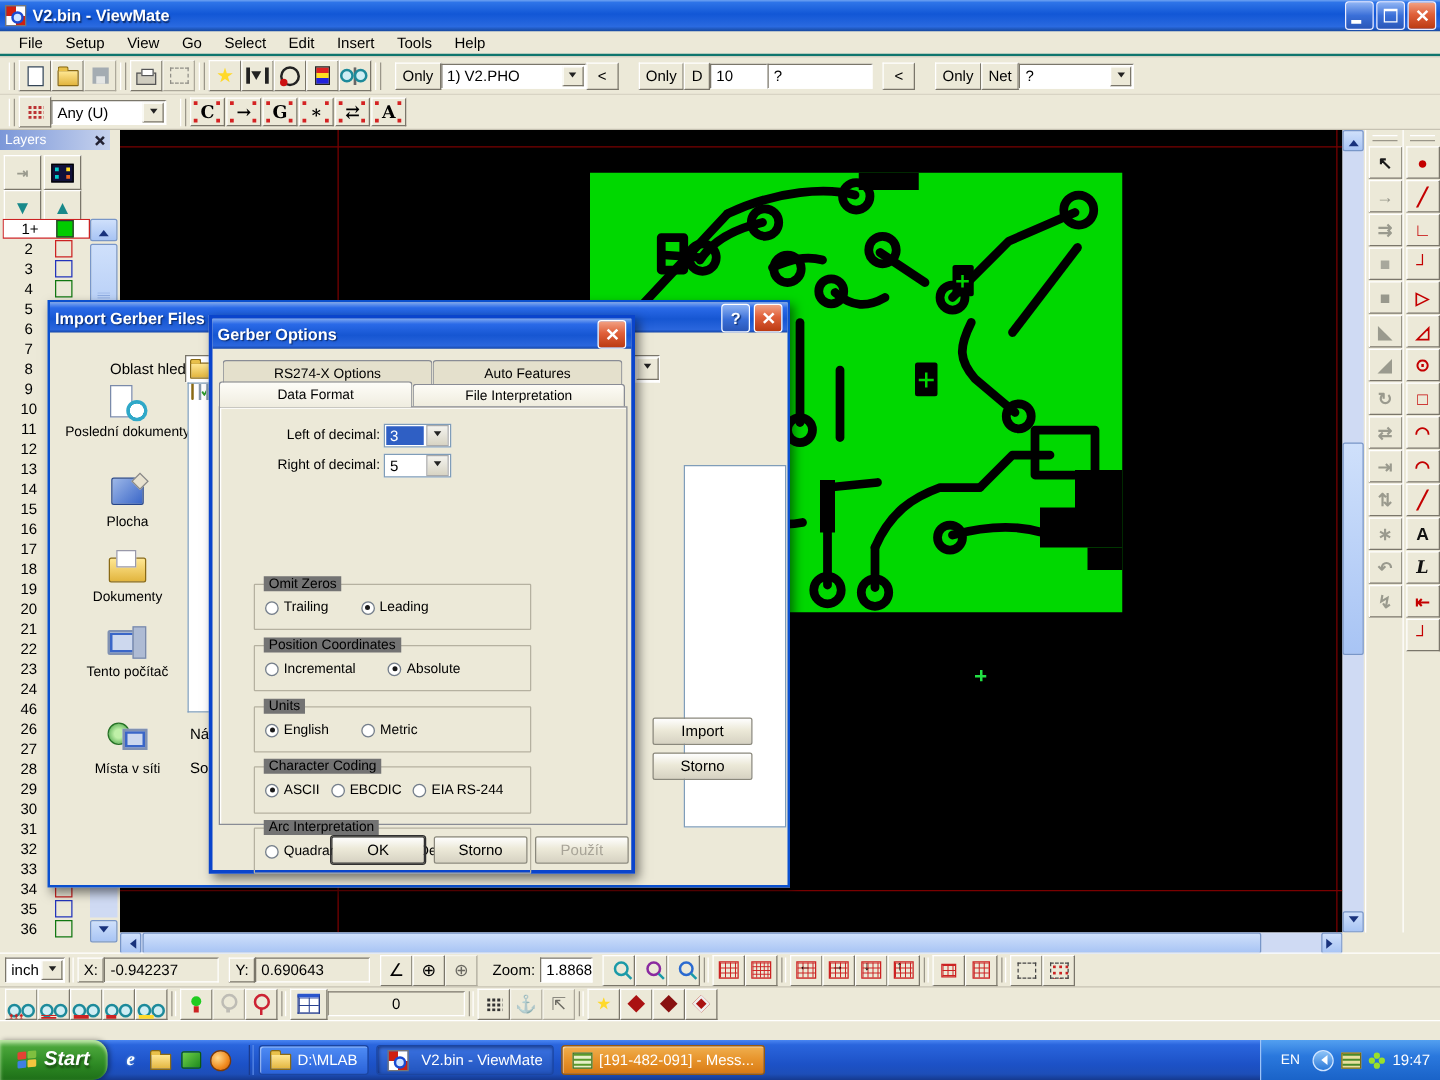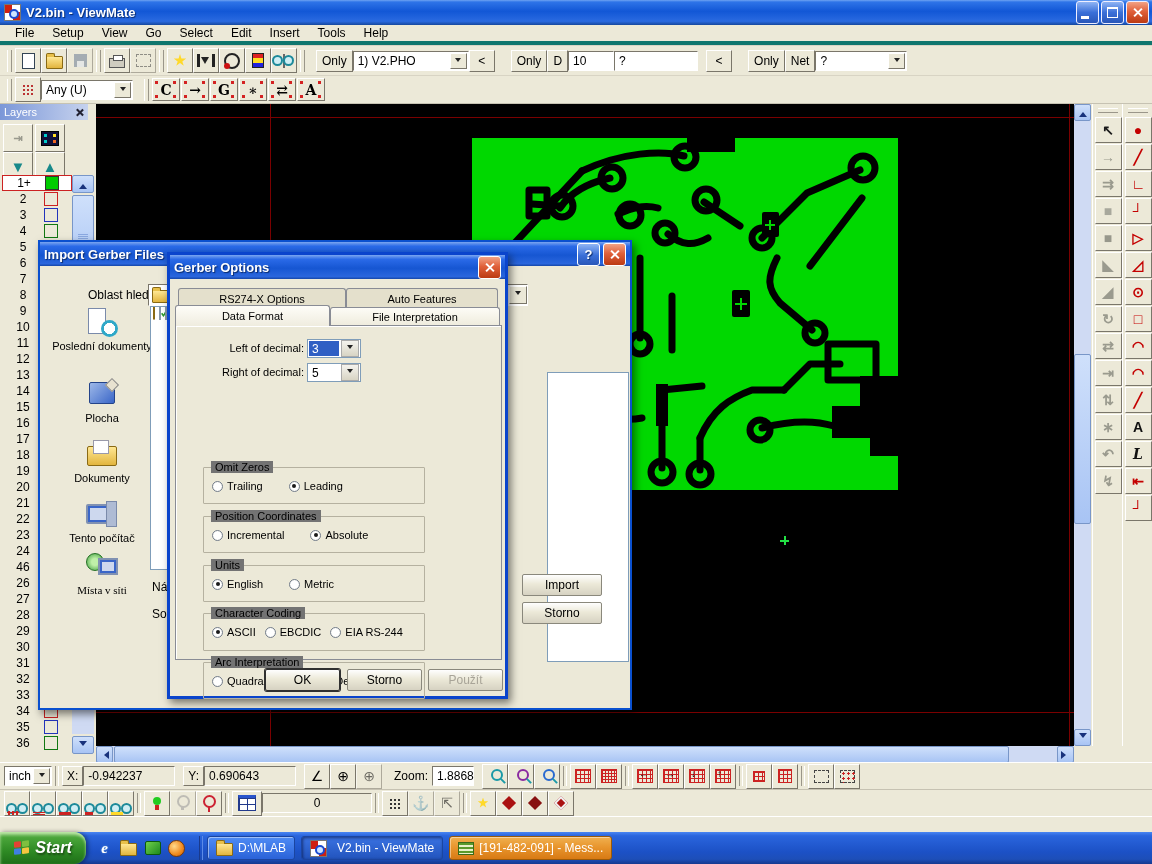--- a/index.html
+++ b/index.html
@@ -28,21 +28,21 @@
   .wbtns{display:flex;gap:2px;margin-right:3px}
   .wbtn{width:21px;height:21px;border-radius:3px;border:1px solid #eef;display:flex;align-items:center;justify-content:center;position:relative;
     background:linear-gradient(180deg,#8fb4f4,#3a6fd8 50%,#2a57b8)}
   .wbtn.close{background:linear-gradient(180deg,#f2a284,#e0603a 45%,#bb3a12)}
   .g-min{position:absolute;left:4px;bottom:4px;width:8px;height:3px;background:#fff}
   .g-max{width:9px;height:8px;border:1px solid #fff;border-top:2px solid #fff}
   .g-x{width:11px;height:11px;position:relative}
   .g-x::before,.g-x::after{content:"";position:absolute;left:5px;top:0;width:2px;height:11px;background:#fff}
   .g-x::before{transform:rotate(45deg)}.g-x::after{transform:rotate(-45deg)}
   
-  #menubar{left:0;top:25px;width:1152px;height:20px;display:flex;align-items:center;padding-left:6px;box-sizing:border-box;border-bottom:4px solid #0f766e}
+  #menubar{left:0;top:25px;width:1152px;height:20px;display:flex;align-items:center;padding-left:6px;box-sizing:border-box;border-bottom:2px solid #0f766e}
   .mi{padding:2px 9px;font-size:12px}
   #tb1{left:0;top:45px;width:1152px;height:31px;display:flex;align-items:center;padding-left:4px;box-sizing:border-box;border-top:1px solid #d8d4c4;border-bottom:1px solid #d8d4c4}
   #tb2{left:0;top:76px;width:1152px;height:28px;display:flex;align-items:center;padding-left:4px;box-sizing:border-box;border-bottom:1px solid #c6c2b2}
   .only-btn{height:20px;padding:0 5px;display:inline-flex;align-items:center;font-size:12px;flex:none}
   .combo{height:20px;display:inline-flex;align-items:center;padding:0 18px 0 4px;position:relative;font-size:12px;flex:none;box-sizing:border-box}
   .combo .ca{position:absolute;right:1px;top:1px;bottom:1px;width:15px;background:#ECE9D8;border:1px solid;border-color:#fff #7A766A #7A766A #fff;display:flex;align-items:flex-start;justify-content:center}
   .field{height:20px;display:inline-flex;align-items:center;padding:0 4px;font-size:12px;flex:none;box-sizing:border-box}
   .spacer8{width:8px;flex:none}.spacer16{width:16px;flex:none}
   
   .ic-new{width:11px;height:14px;background:#fff;border:1px solid #345}
@@ -835,21 +835,21 @@
       <span style="flex:1"></span>
       <span class="ca" style="position:relative;width:16px;height:16px;background:#ECE9D8;border:1px solid;border-color:#fff #7A766A #7A766A #fff;display:flex;justify-content:center">
           <i class="tri-d"></i>
         </span>
     </div>
     <div id="places">
         <div class="place" style="top: 64px;"><span class="pic pi-recent"></span><span class="plab">Poslední dokumenty</span></div>
         <div class="place" style="top: 136px;"><span class="pic pi-desktop"></span><span class="plab">Plocha</span></div>
         <div class="place" style="top: 196px;"><span class="pic pi-docs"></span><span class="plab">Dokumenty</span></div>
         <div class="place" style="top: 256px;"><span class="pic pi-computer"></span><span class="plab">Tento počítač</span></div>
-        <div class="place" style="top: 308px; font-family: Liberation Serif, serif;"><span class="pic pi-network"></span><span class="plab">Místa v síti</span></div>
+        <div class="place" style="top: 333px;"><span class="pic pi-network"></span><span class="plab">Místa v síti</span></div>
       </div>
     <div id="filestrip"><i class="ic-folder fsitem"></i><i class="ic-gerbdoc fsitem"></i><i class="ic-gerbdoc fsitem"></i><i class="ic-gerbdoc fsitem"></i></div>
     <span class="abs" style="left:112px;top:338px;font-size:12px">Ná</span>
     <span class="abs" style="left:112px;top:365px;font-size:12px">So</span>
     <div class="abs" style="left:507px;top:130px;width:80px;height:288px;background:#fff;border:1px solid #7f9db9"></div>
     <div class="pbtn" style="left:482px;top:332px;width:80px;height:22px">Import</div>
     <div class="pbtn" style="left:482px;top:360px;width:80px;height:22px">Storno</div>
   </div>
 
   <div id="gerberdlg" class="xpwin">
@@ -988,15 +988,24 @@
         </div>
         <div class="task active">
           <span class="vm-icon"></span>
           <span class="tlab">V2.bin - ViewMate</span>
         </div>
         <div class="task alert">
           <i class="ti-msg"></i>
           <span class="tlab">[191-482-091] - Mess...</span>
         </div>
       </div>
+    <div id="tray">
+      <span class="lang">EN</span>
+      <span class="chev">
+          <i></i>
+        </span>
+      <span class="tr-card"></span>
+      <span class="tr-clover"></span>
+      <span class="time">19:47</span>
+    </div>
   </div>
 
 </div>
 
 </body></html>

